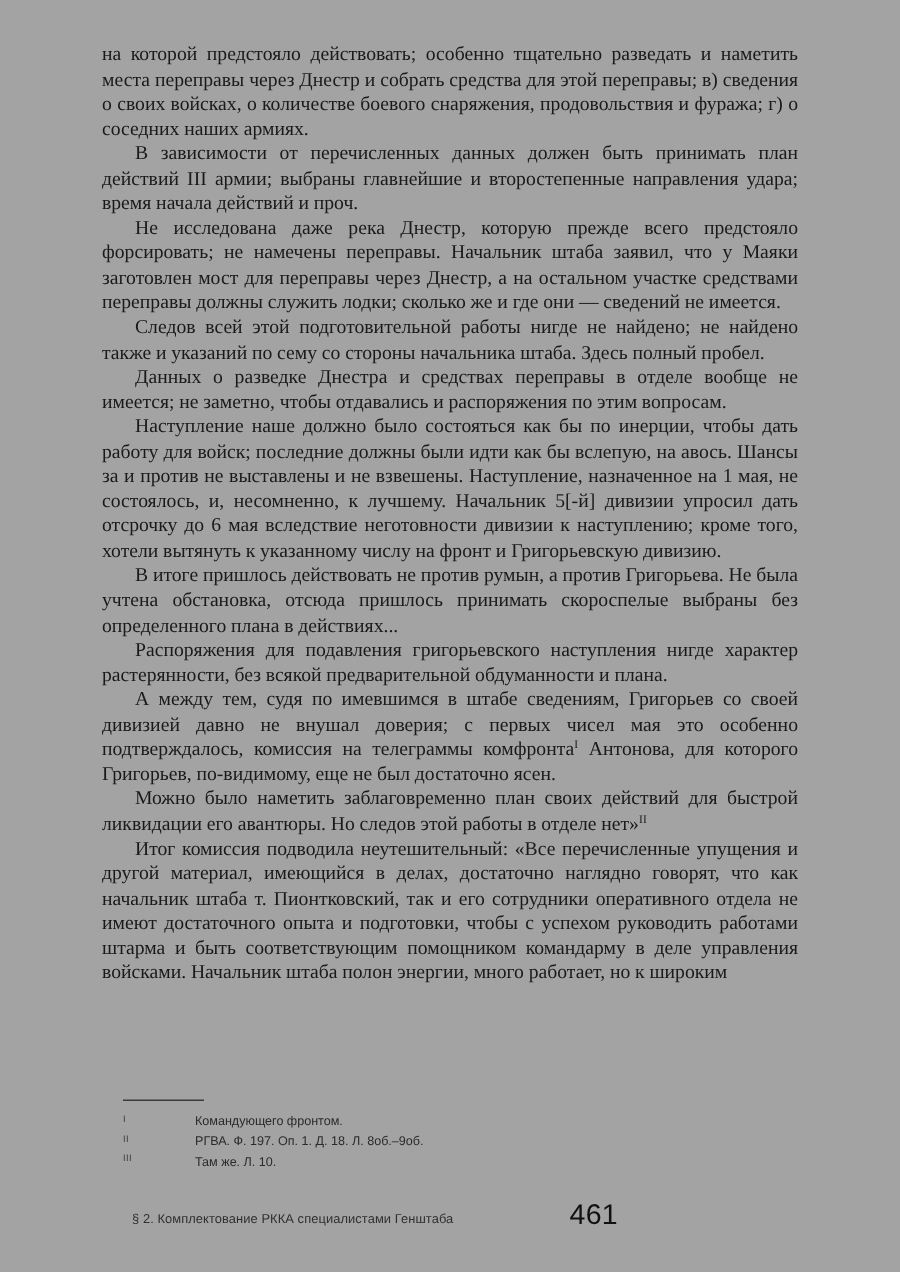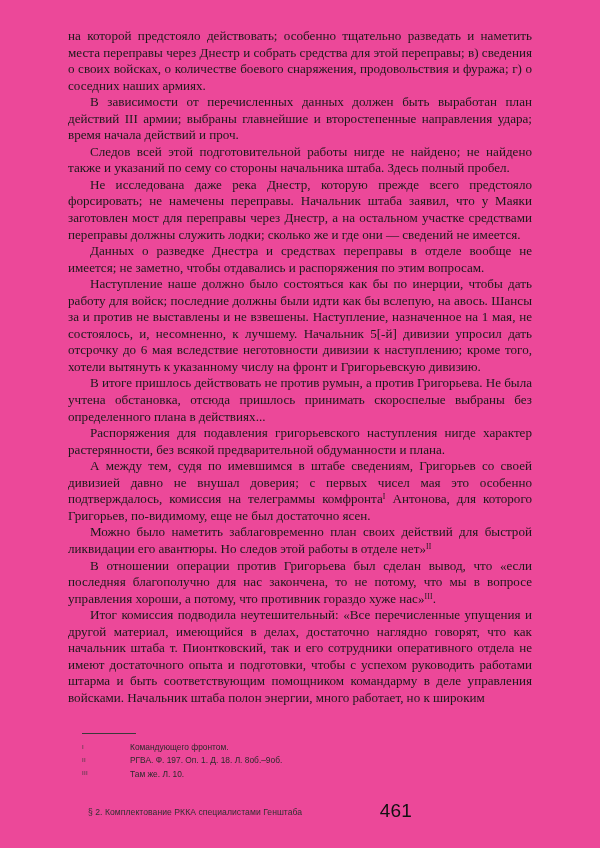--- a/index.html
+++ b/index.html
@@ -9,21 +9,21 @@
     background: #ffffff;
   }
   body {
     font-family: "Liberation Serif", "DejaVu Serif", serif;
     color: #1a1a1a;
   }
   .page {
     position: relative;
     width: 600px;
     height: 848px;
-    background: #ec4899;
+    background: #a3a3a3;
     box-sizing: border-box;
     overflow: hidden;
   }
   .content {
     position: absolute;
     left: 68px;
     top: 28px;
     width: 464px;
   }
   .body-text p {
@@ -108,39 +108,36 @@
     letter-spacing: 0.2px;
   }
 </style>
 </head>
 <body>
 
 <div class="page">
 
   <div class="content body-text">
     <p class="no-indent">на которой предстояло действовать; особенно тщательно разведать и наметить места переправы через Днестр и собрать средства для этой переправы; в) сведения о своих войсках, о количестве боевого снаряжения, продовольствия и фуража; г) о соседних наших армиях.</p>
-    <p>В зависимости от перечисленных данных должен быть выработан план действий III армии; выбраны главнейшие и второстепенные направления удара; время начала действий и проч.</p>
+    <p>В зависимости от перечисленных данных должен быть принимать план действий III армии; выбраны главнейшие и второстепенные направления удара; время начала действий и проч.</p>
+    <p>Не исследована даже река Днестр, которую прежде всего предстояло форсировать; не намечены переправы. Начальник штаба заявил, что у Маяки заготовлен мост для переправы через Днестр, а на остальном участке средствами переправы должны служить лодки; сколько же и где они — сведений не имеется.</p>
     <p>Следов всей этой подготовительной работы нигде не найдено; не найдено также и указаний по сему со стороны начальника штаба. Здесь полный пробел.</p>
-    <p>Не исследована даже река Днестр, которую прежде всего предстояло форсировать; не намечены переправы. Начальник штаба заявил, что у Маяки заготовлен мост для переправы через Днестр, а на остальном участке средствами переправы должны служить лодки; сколько же и где они — сведений не имеется.</p>
     <p>Данных о разведке Днестра и средствах переправы в отделе вообще не имеется; не заметно, чтобы отдавались и распоряжения по этим вопросам.</p>
     <p>Наступление наше должно было состояться как бы по инерции, чтобы дать работу для войск; последние должны были идти как бы вслепую, на авось. Шансы за и против не выставлены и не взвешены. Наступление, назначенное на 1 мая, не состоялось, и, несомненно, к лучшему. Начальник 5[-й] дивизии упросил дать отсрочку до 6 мая вследствие неготовности дивизии к наступлению; кроме того, хотели вытянуть к указанному числу на фронт и Григорьевскую дивизию.</p>
     <p>В итоге пришлось действовать не против румын, а против Григорьева. Не была учтена обстановка, отсюда пришлось принимать скороспелые выбраны без определенного плана в действиях...</p>
     <p>Распоряжения для подавления григорьевского наступления нигде характер растерянности, без всякой предварительной обдуманности и плана.</p>
 
     <p>
       <span>А между тем, судя по имевшимся в штабе сведениям, Григорьев со своей дивизией давно не внушал доверия; с первых чисел мая это особенно подтверждалось, комиссия на телеграммы комфронта</span><sup class="fn">I</sup><span> Антонова, для которого Григорьев, по-видимому, еще не был достаточно ясен.</span>
     </p>
 
     <p>
       <span>Можно было наметить заблаговременно план своих действий для быстрой ликвидации его авантюры. Но следов этой работы в отделе нет»</span><sup class="fn">II</sup><span></span>
     </p>
 
-    <p>
-      <span>В отношении операции против Григорьева был сделан вывод, что «если последняя благополучно для нас закончена, то не потому, что мы в вопросе управления хороши, а потому, что противник гораздо хуже нас»</span><sup class="fn">III</sup><span>.</span>
-    </p>
 
     <p>Итог комиссия подводила неутешительный: «Все перечисленные упущения и другой материал, имеющийся в делах, достаточно наглядно говорят, что как начальник штаба т. Пионтковский, так и его сотрудники оперативного отдела не имеют достаточного опыта и подготовки, чтобы с успехом руководить работами штарма и быть соответствующим помощником командарму в деле управления войсками. Начальник штаба полон энергии, много работает, но к широким</p>
   </div>
 
   <div class="footnotes">
     <div class="fn-rule"></div>
     <ul class="fn-list">
       <li class="fn-item">
         <span class="fn-marker">I</span>
         <span>Командующего фронтом.</span>

